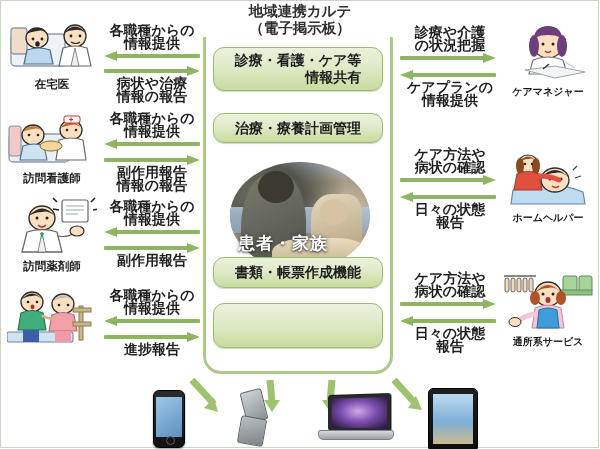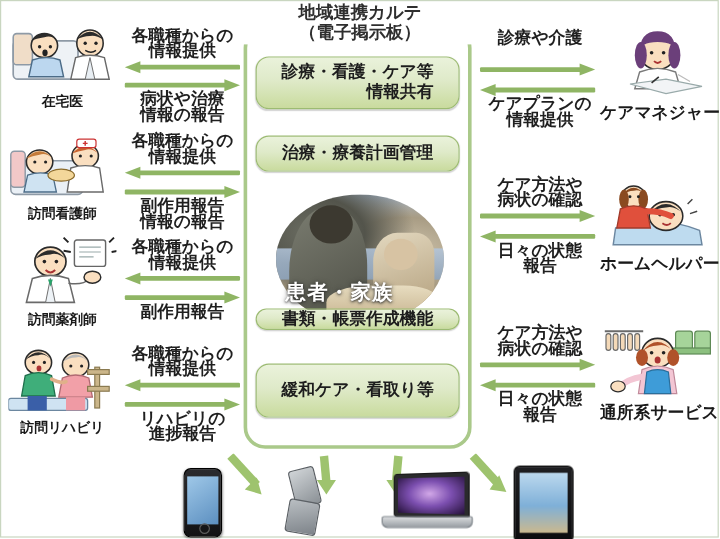--- a/index.html
+++ b/index.html
@@ -31,21 +31,21 @@
     border:1.5px solid #9cbb72;border-radius:11px;
     background:linear-gradient(180deg,#eaf2db 0%,#dfeac9 45%,#c9db9e 100%);
     box-shadow:0 1px 1px rgba(0,0,0,.18);
     color:#1d1d1d;font-weight:bold;font-size:14px;line-height:17px;
     text-align:right;display:flex;align-items:center;justify-content:center;
     box-sizing:border-box;
   }
   .pill span{display:block;}
   #pill1{top:47px;height:44px;}
   #pill2{top:113px;height:30px;}
-  #pill3{top:257px;height:18px;}
+  #pill3{top:257px;height:31px;}
   #pill4{top:303px;height:45px;}
 
   
   .photo{
     position:absolute;left:230px;top:162px;width:140px;height:108px;
     border-radius:50%;overflow:hidden;
     background:
       radial-gradient(ellipse at 22% 30%, #6d6f64 0%, #53544b 28%, rgba(83,84,75,0) 55%),
       radial-gradient(ellipse at 78% 45%, #cfc4ac 0%, #a89c84 35%, rgba(168,156,132,0) 60%),
       linear-gradient(180deg,#9fb0c4 0%,#b9c6d4 35%,#cbb896 70%,#b9a57f 100%);
@@ -60,21 +60,21 @@
     position:absolute;left:203px;top:232px;width:160px;text-align:center;
     color:#ffffff;font-weight:bold;font-size:17px;
     text-shadow:0 1px 2px rgba(40,40,40,.85),0 0 4px rgba(40,40,40,.6);
     letter-spacing:1px;
   }
 
   
   .actor{position:absolute;width:96px;text-align:center;}
   .actor .pic{position:relative;width:90px;height:62px;margin:0 auto;}
   .actor .cap{font-size:11.5px;font-weight:bold;color:#1a1a1a;margin-top:1px;white-space:nowrap;}
-  .actor.small .cap{font-size:14px;}
+  .actor.small .cap{font-size:10px;}
 
   
   .albl{position:absolute;width:100px;text-align:center;font-size:14px;line-height:13px;color:#1f1f1f;font-weight:bold;}
   .albl span{display:block;}
   .arrow{position:absolute;height:10px;}
   .arrow .shaft{position:absolute;top:3px;height:4px;background:#8fb564;border-radius:1px;}
   .arrow .tip{position:absolute;top:0;width:0;height:0;border-top:5px solid transparent;border-bottom:5px solid transparent;}
   .arrow.left .shaft{left:12px;right:0;}
   .arrow.left .tip{left:0;border-right:13px solid #8fb564;}
   .arrow.right .shaft{left:0;right:12px;}
@@ -136,21 +136,20 @@
   <div class="photo-label">患者・家族</div>
 
   <div class="pill" id="pill3">
     <div>
       <span>書類・帳票作成機能</span>
     </div>
   </div>
 
   <div class="pill" id="pill4">
     <div>
-      <span>緩和ケア・看取り等</span>
     </div>
   </div>
 
   <div class="actor" style="left:4px;top:14px;">
     <div class="pic">
       <svg viewBox="0 0 90 62" width="90" height="62">
         <rect x="4" y="20" width="54" height="32" rx="4" fill="#eef2f6" stroke="#8e9aa6" stroke-width="1.4"></rect>
         <rect x="4" y="14" width="16" height="26" rx="3" fill="#f0ddc8" stroke="#8e9aa6" stroke-width="1.3"></rect>
         <ellipse cx="30" cy="24" rx="11" ry="10" fill="#fadfc0" stroke="#2b2b2b" stroke-width="1.3"></ellipse>
         <path d="M19 20 q11 -12 22 0 q-5 -5 -11 -3 q-7 1 -11 3z" fill="#2b2b2b"></path>
@@ -230,21 +229,20 @@
         <circle cx="52" cy="19" r="1.3" fill="#222"></circle>
           <circle cx="61" cy="19" r="1.3" fill="#222"></circle>
         <path d="M45 29 q11 -5 22 0 l3 16 h-28z" fill="#f2a0a8" stroke="#b06a72" stroke-width="1.1"></path>
         <rect x="48" y="45" width="16" height="11" fill="#ef9aa4"></rect>
         <path d="M36 30 q8 4 12 2" stroke="#e0b08a" stroke-width="3" fill="none" stroke-linecap="round"></path>
         <rect x="72" y="20" width="4" height="34" fill="#cbb68a" stroke="#8a7a50" stroke-width="1"></rect>
         <rect x="66" y="22" width="18" height="4" fill="#cbb68a" stroke="#8a7a50" stroke-width="1"></rect>
         <rect x="66" y="36" width="18" height="4" fill="#cbb68a" stroke="#8a7a50" stroke-width="1"></rect>
       </svg>
     </div>
-    <div class="cap">訪問リハビリ</div>
   </div>
 
   <div class="albl" style="left:102px;top:24px;">
     <span>各職種からの</span>
     <span>情報提供</span>
   </div>
   <div class="arrow left" style="left:104px;top:51px;width:96px;">
     <div class="tip"></div>
       <div class="shaft"></div>
   </div>
@@ -296,26 +294,26 @@
   </div>
   <div class="arrow left" style="left:104px;top:316px;width:96px;">
     <div class="tip"></div>
       <div class="shaft"></div>
   </div>
   <div class="arrow right" style="left:104px;top:332px;width:96px;">
     <div class="shaft"></div>
       <div class="tip"></div>
   </div>
   <div class="albl" style="left:102px;top:343px;">
-    <span>リハビリの</span>
     <span>進捗報告</span>
   </div>
 
   <div class="albl" style="left:400px;top:26px;">
     <span>診療や介護</span>
+    <span>の状況把握</span>
   </div>
   <div class="arrow right" style="left:400px;top:53px;width:96px;">
     <div class="shaft"></div>
       <div class="tip"></div>
   </div>
   <div class="arrow left" style="left:400px;top:70px;width:96px;">
     <div class="tip"></div>
       <div class="shaft"></div>
   </div>
   <div class="albl" style="left:400px;top:81px;">

